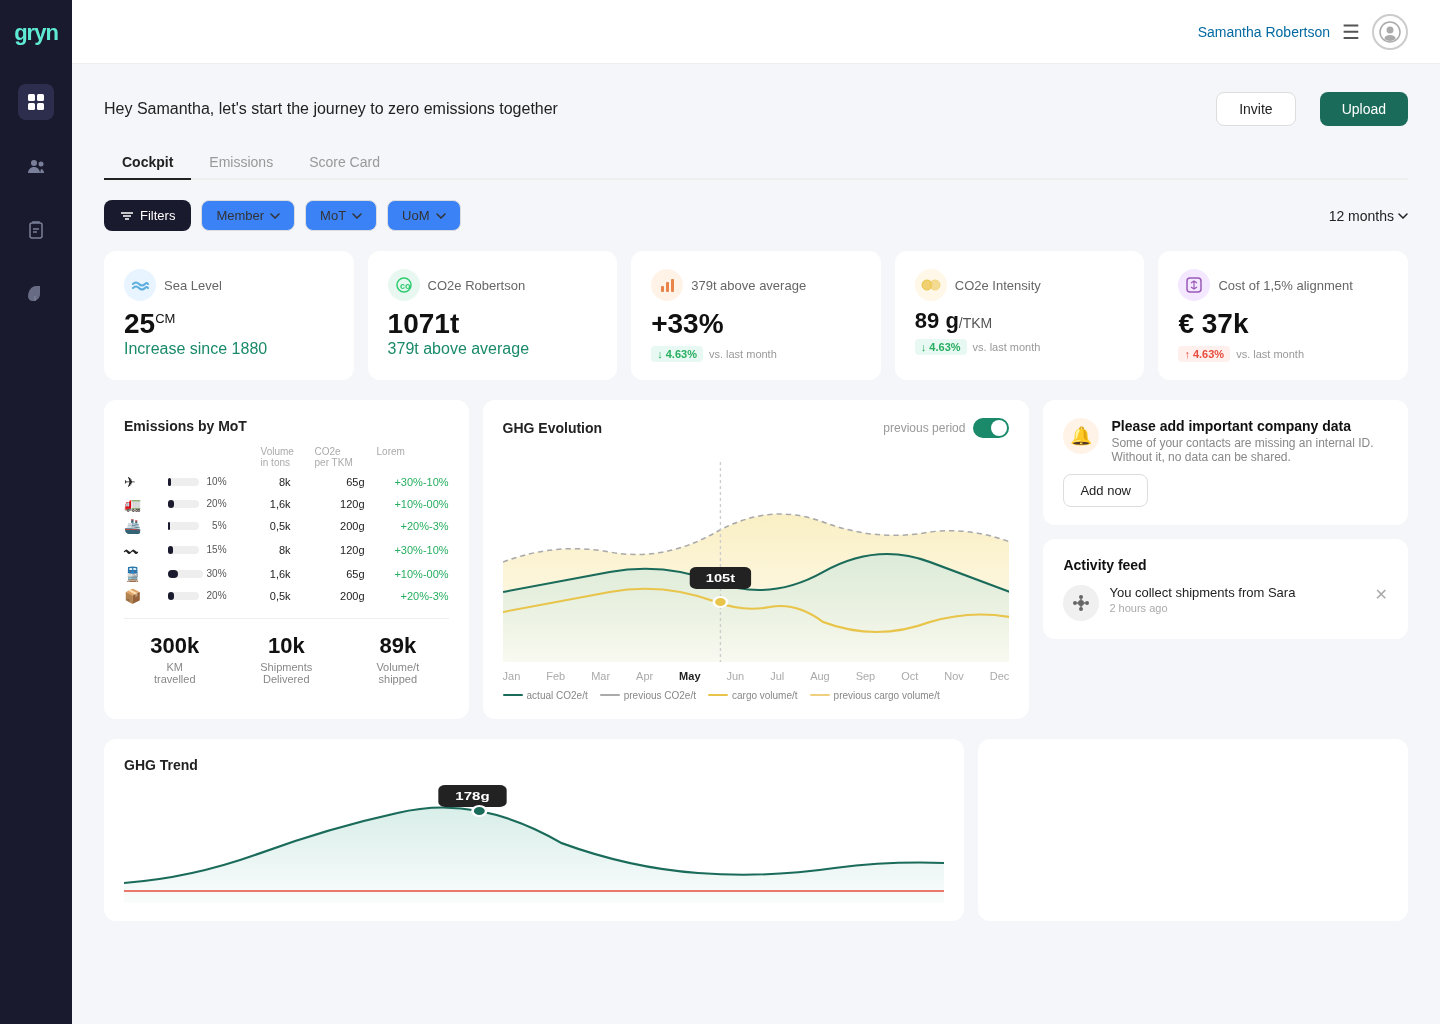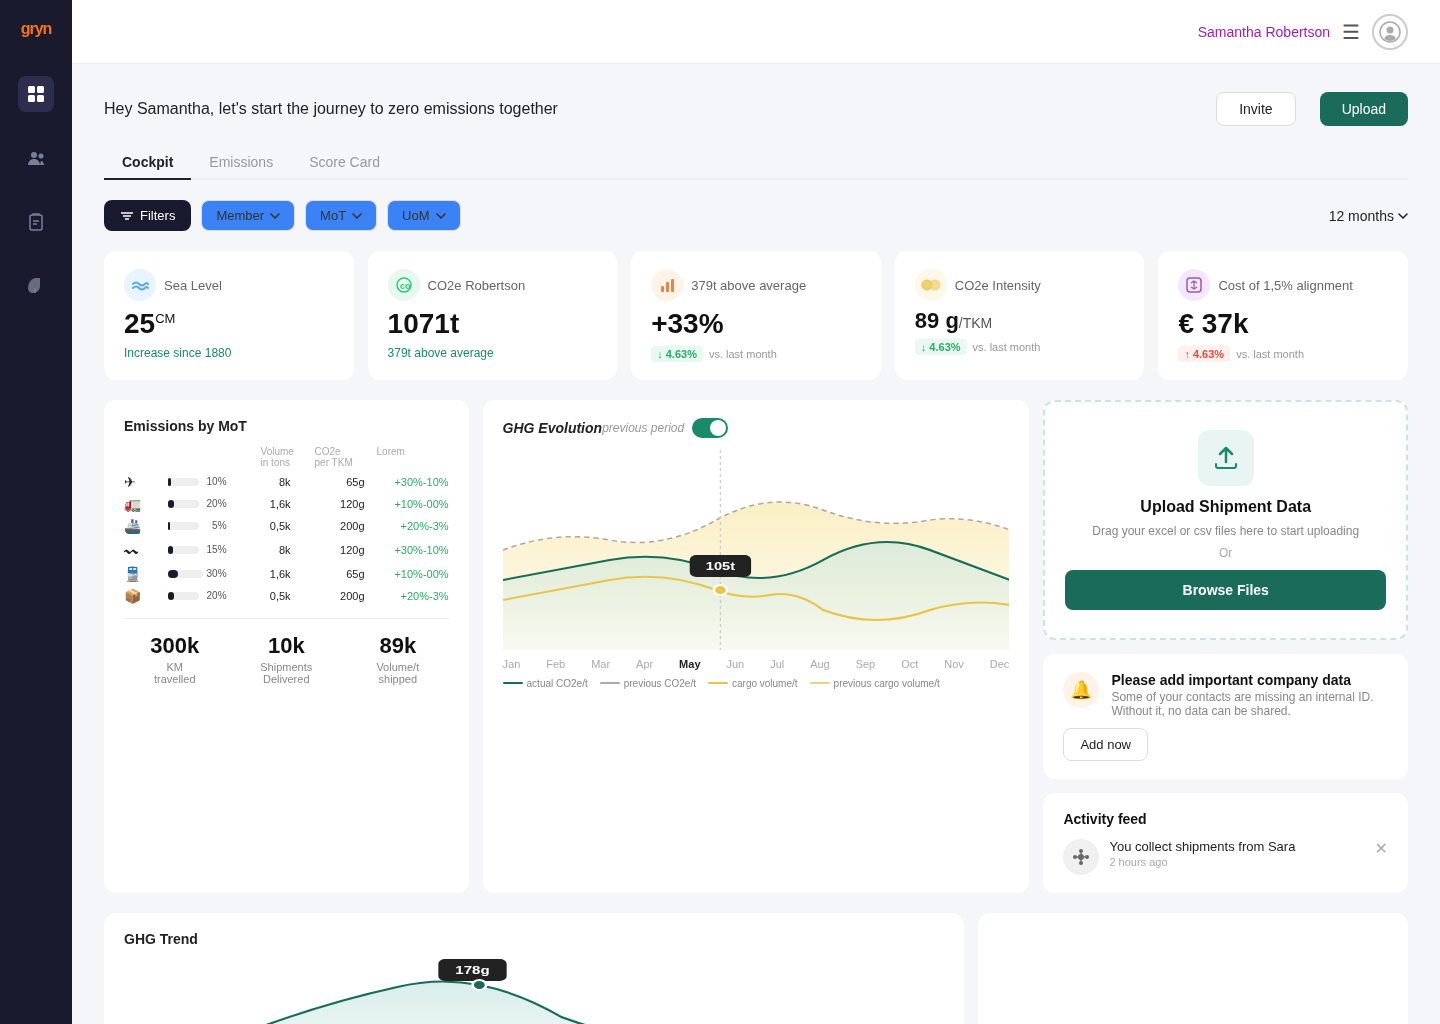--- a/index.html
+++ b/index.html
@@ -3,31 +3,31 @@
   <meta charset="utf-8">
   <style>
     * { box-sizing: border-box; margin: 0; padding: 0; }
     body { font-family: -apple-system, BlinkMacSystemFont, 'Segoe UI', sans-serif; background: #f5f6fa; color: #222; }
 
     
     .sidebar {
       position: fixed; top: 0; left: 0; width: 72px; height: 100vh;
       background: #1a1a2e; display: flex; flex-direction: column; align-items: center; padding: 20px 0; gap: 28px; z-index: 100;
     }
-    .sidebar-logo { color: #f97316; font-weight: 800; font-size: 16px; letter-spacing: -1px; margin-bottom: 10px; }
+    .sidebar-logo { color: #5eead4; font-weight: 800; font-size: 22px; letter-spacing: -1px; margin-bottom: 10px; }
     .sidebar-icon { width: 36px; height: 36px; display: flex; align-items: center; justify-content: center; border-radius: 8px; cursor: pointer; color: #7a8099; font-size: 18px; }
     .sidebar-icon.active { background: #2d2d4e; color: #fff; }
 
     
     .topnav {
       position: fixed; top: 0; left: 72px; right: 0; height: 64px; background: #fff;
       display: flex; align-items: center; justify-content: flex-end; padding: 0 32px; border-bottom: 1px solid #eee; z-index: 99;
     }
     .topnav-user { display: flex; align-items: center; gap: 12px; }
-    .topnav-username { font-size: 14px; font-weight: 500; color: #a21caf; }
+    .topnav-username { font-size: 14px; font-weight: 500; color: #0369a1; }
     .topnav-menu-icon { font-size: 20px; color: #555; cursor: pointer; }
     .topnav-avatar { width: 36px; height: 36px; border-radius: 50%; border: 2px solid #ccc; display: flex; align-items: center; justify-content: center; font-size: 20px; color: #555; cursor: pointer; }
 
     
     .main { margin-left: 72px; margin-top: 64px; padding: 28px 32px; min-height: calc(100vh - 64px); }
 
     
     .page-header { display: flex; align-items: center; justify-content: space-between; margin-bottom: 20px; }
     .page-greeting { font-size: 16px; font-weight: 500; color: #222; }
     .header-actions { display: flex; gap: 24px; }
@@ -53,21 +53,21 @@
     .kpi-header { display: flex; align-items: center; gap: 8px; margin-bottom: 8px; }
     .kpi-icon { width: 32px; height: 32px; border-radius: 50%; display: flex; align-items: center; justify-content: center; font-size: 16px; }
     .kpi-icon.sea { background: #e8f4ff; color: #5aaddc; }
     .kpi-icon.co2 { background: #e8f8f0; color: #2ecc71; }
     .kpi-icon.avg { background: #fff3e8; color: #e8834a; }
     .kpi-icon.intensity { background: #fff8e8; color: #e8c44a; }
     .kpi-icon.cost { background: #f3e8ff; color: #9b59b6; }
     .kpi-label { font-size: 13px; color: #666; font-weight: 500; }
     .kpi-value { font-size: 28px; font-weight: 700; color: #111; line-height: 1.1; }
     .kpi-value sup { font-size: 13px; font-weight: 500; }
-    .kpi-sub { font-size: 12px; margin-top: 6px; }
+    .kpi-sub { font-size: 16px; margin-top: 0; }
     .kpi-sub.teal { color: #1a8a6a; font-weight: 500; }
     .kpi-badge-row { display: flex; align-items: center; gap: 6px; margin-top: 6px; }
     .badge-down { background: #e8f8f2; color: #27ae60; padding: 2px 6px; border-radius: 4px; font-size: 11px; font-weight: 600; display: flex; align-items: center; gap: 2px; }
     .badge-up { background: #fff0ee; color: #e74c3c; padding: 2px 6px; border-radius: 4px; font-size: 11px; font-weight: 600; display: flex; align-items: center; gap: 2px; }
     .vs-text { font-size: 11px; color: #999; }
 
     
     .middle-row { display: grid; grid-template-columns: 1fr 1.5fr 1fr; gap: 14px; margin-bottom: 20px; }
 
     
@@ -75,21 +75,21 @@
     .mot-title { font-size: 14px; font-weight: 600; color: #222; margin-bottom: 12px; }
     .mot-row { display: grid; grid-template-columns: 40px 1fr 60px 70px 80px; align-items: center; gap: 4px; margin-bottom: 6px; font-size: 12px; }
     .mot-bar-track { background: #eee; border-radius: 4px; height: 8px; position: relative; }
     .mot-bar-fill { background: #1a1a2e; border-radius: 4px; height: 8px; }
     .mot-stats-row { display: grid; grid-template-columns: repeat(3, 1fr); gap: 10px; margin-top: 14px; border-top: 1px solid #eee; padding-top: 14px; text-align: center; }
     .mot-stat-val { font-size: 22px; font-weight: 700; color: #111; }
     .mot-stat-label { font-size: 11px; color: #888; margin-top: 2px; }
 
     
     .ghg-card { background: #fff; border-radius: 12px; padding: 18px 20px; }
-    .ghg-header { display: flex; align-items: center; margin-bottom: 12px; font-style: italic; }
+    .ghg-header { display: flex; align-items: center; justify-content: space-between; margin-bottom: 24px; }
     .ghg-title { font-size: 14px; font-weight: 600; color: #222; }
     .toggle-row { display: flex; align-items: center; gap: 8px; font-size: 12px; color: #999; }
     .toggle { width: 36px; height: 20px; background: #1a8a6a; border-radius: 10px; position: relative; cursor: pointer; }
     .toggle-knob { width: 16px; height: 16px; background: #fff; border-radius: 50%; position: absolute; top: 2px; right: 2px; }
     .ghg-chart { position: relative; height: 200px; }
     .ghg-months { display: flex; justify-content: space-between; font-size: 11px; color: #aaa; margin-top: 8px; }
     .ghg-legend { display: flex; gap: 12px; flex-wrap: wrap; margin-top: 8px; font-size: 10px; color: #888; }
     .legend-item { display: flex; align-items: center; gap: 4px; }
     .legend-dot { width: 20px; height: 2px; border-radius: 1px; }
 
@@ -488,32 +488,20 @@
         </div>
         <div class="legend-item">
           <div class="legend-dot" style="background:#f0d080;"></div>
           <span>previous cargo volume/t</span>
         </div>
       </div>
     </div>
 
     <div class="right-panel">
 
-      <div class="upload-card">
-        <div class="upload-icon-wrap">
-          <svg width="28" height="28" viewBox="0 0 28 28" fill="none">
-            <path d="M14 4v14M8 10l6-6 6 6" stroke="#1a8a6a" stroke-width="2.5" stroke-linecap="round" stroke-linejoin="round"></path>
-            <path d="M4 20v2a2 2 0 002 2h16a2 2 0 002-2v-2" stroke="#1a8a6a" stroke-width="2" stroke-linecap="round"></path>
-          </svg>
-        </div>
-        <div class="upload-title">Upload Shipment Data</div>
-        <div class="upload-desc">Drag your excel or csv files here to start uploading</div>
-        <div class="upload-or">Or</div>
-        <button class="btn-browse">Browse Files</button>
-      </div>
 
       <div class="alert-card">
         <div class="alert-row">
           <div class="alert-bell">🔔</div>
           <div>
             <div class="alert-title">Please add important company data</div>
             <div class="alert-desc">Some of your contacts are missing an internal ID. Without it, no data can be shared.</div>
           </div>
         </div>
         <button class="btn-add-now">Add now</button>

